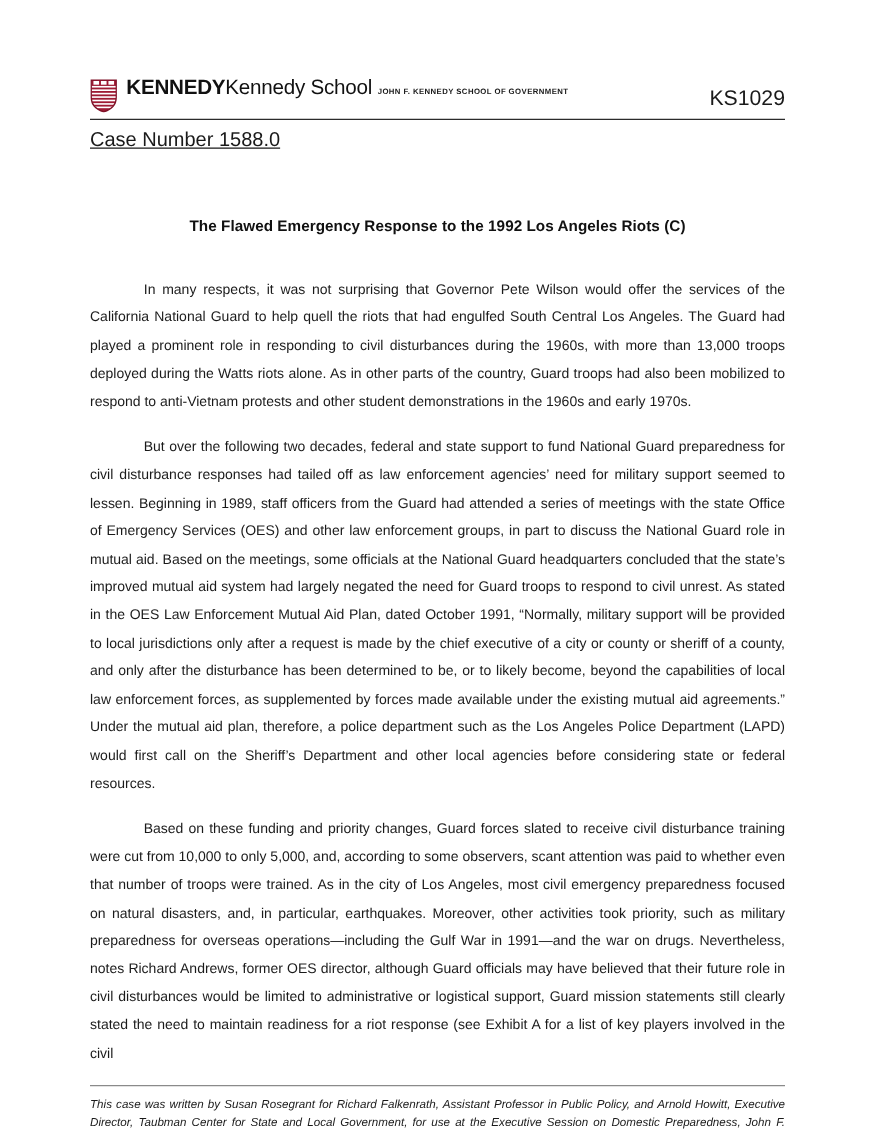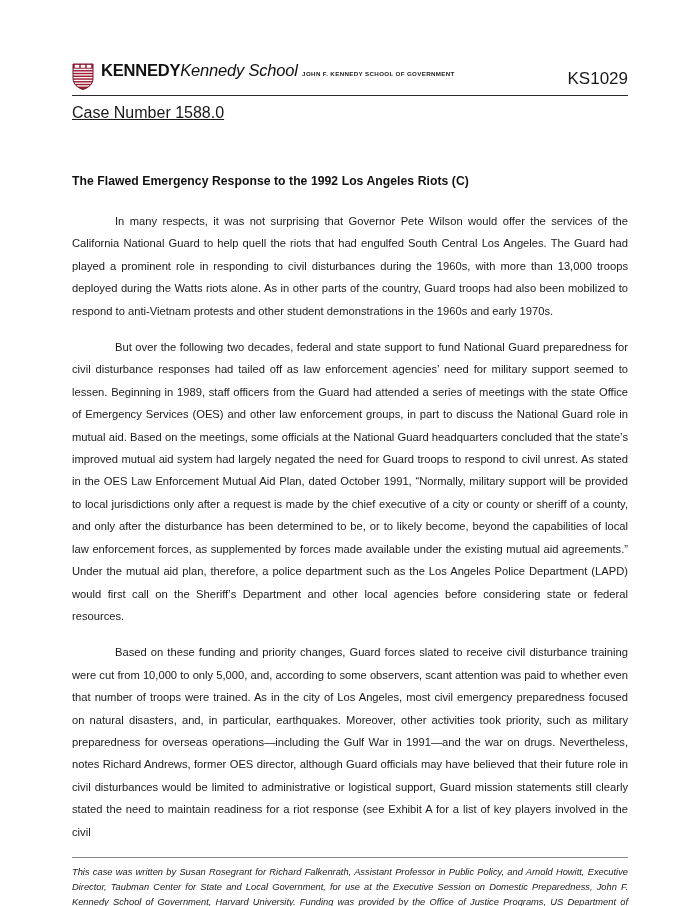--- a/index.html
+++ b/index.html
@@ -56,21 +56,20 @@
     font-size: 16.5px;
     letter-spacing: -0.2px;
     white-space: nowrap;
     color: #111111;
   }
   .brand-line1 .hv {
     font-weight: 700;
   }
   .brand-line1 .ks {
     font-weight: 400;
-    font-style: italic;
   }
 
   .brand-line2 {
     font-size: 6.2px;
     font-weight: 700;
     letter-spacing: 0.35px;
     color: #1a1a1a;
     margin-top: 3.5px;
     white-space: nowrap;
   }
@@ -91,30 +90,31 @@
 
   .case-number {
     font-size: 16px;
     color: #1a1a1a;
     margin-top: 8px;
     text-decoration: underline;
   }
 
   
   .doc-title {
+    text-align: center;
     font-size: 12.2px;
     font-weight: 700;
     color: #111111;
     margin: 52px 0 0 0;
     letter-spacing: 0.05px;
   }
 
   
   .body-copy {
-    margin-top: 22px;
+    margin-top: 33px;
   }
 
   .para {
     font-size: 11.2px;
     line-height: 22.4px;
     text-align: justify;
     text-justify: inter-word;
     text-indent: 43px;
     margin: 0 0 14px 0;
     color: #1a1a1a;

